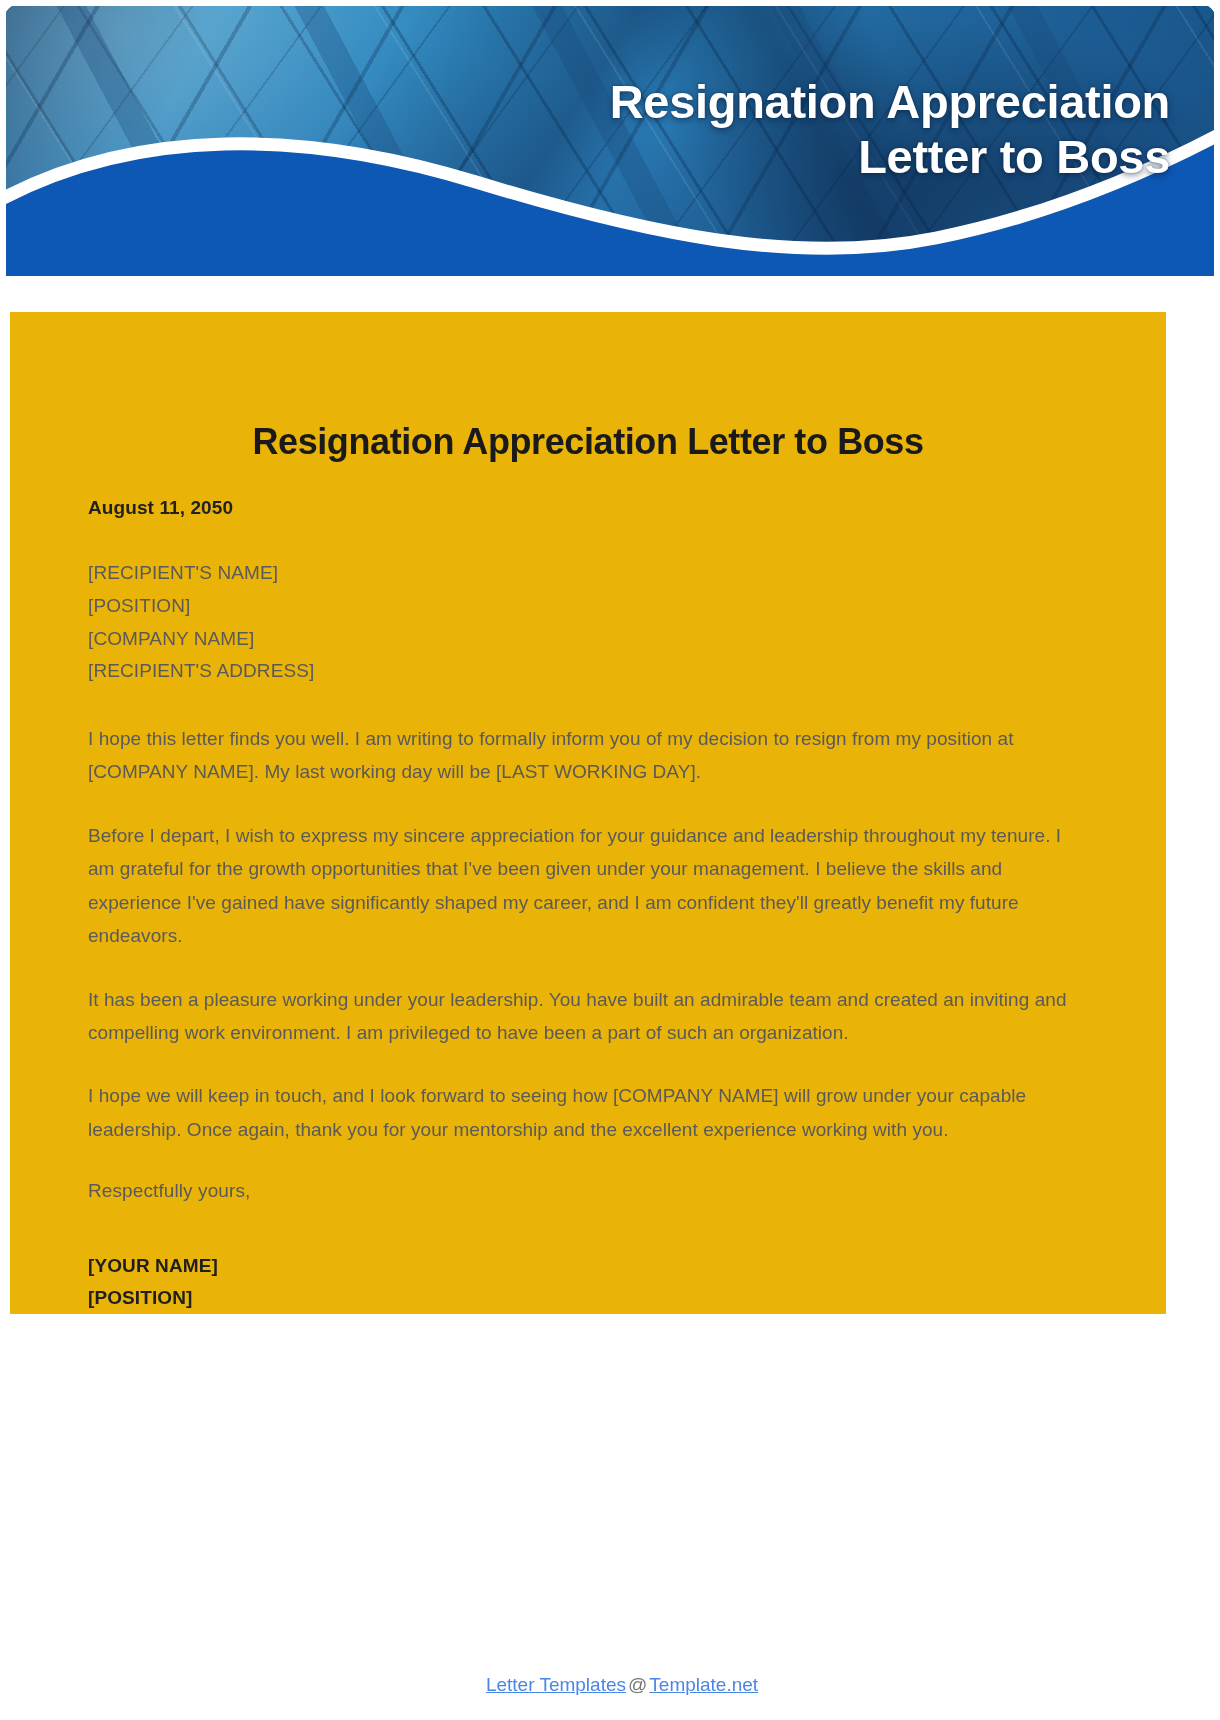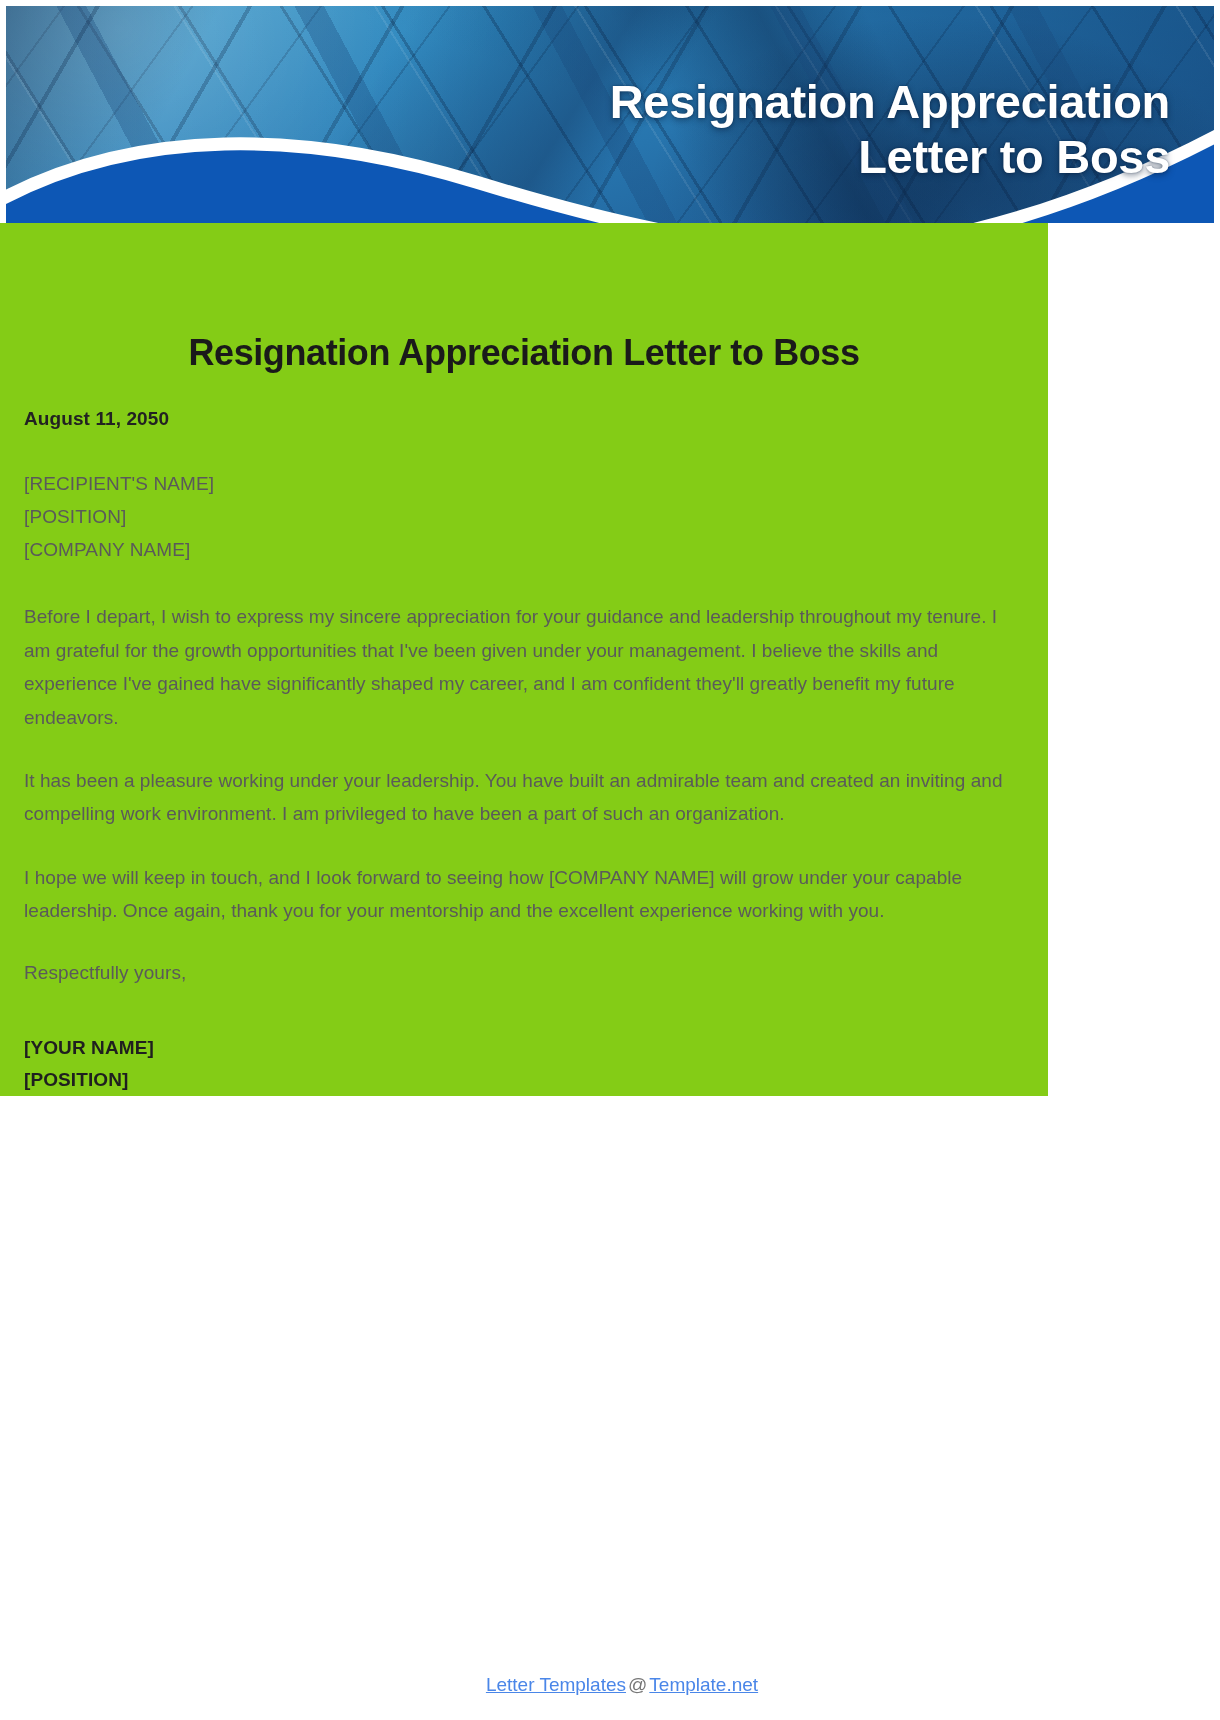--- a/index.html
+++ b/index.html
@@ -14,23 +14,24 @@
     font-family: "Liberation Sans", sans-serif;
     -webkit-font-smoothing: antialiased;
     position: relative;
     overflow: hidden;
   }
 
   
   .banner {
     position: relative;
     width: 1220px;
-    height: 223px;
+    height: 312px;
     overflow: hidden;
     background: #ffffff;
+    border-radius: 30px;
   }
   .banner-inner {
     position: absolute;
     left: 6px;
     top: 6px;
     width: 1208px;
     height: 270px;
     overflow: hidden;
     background: #2a7fb8;
   }
@@ -90,24 +91,25 @@
     bottom: 0;
     width: 1208px;
     height: 160px;
     z-index: 3;
   }
   .wave-wrap svg { display: block; width: 100%; height: 100%; }
 
   
   .sheet {
     position: relative;
-    width: 1048px;
+    width: 1156px;
     padding: 0 0 0 0;
     box-sizing: border-box;
-    background: #84cc16;
+    background: #eab308;
+    margin-left: 10px;
   }
   .content {
     width: 1000px;
     margin: 0 auto;
     padding-top: 108px;
     box-sizing: border-box;
   }
   .doc-title {
     font-size: 36px;
     font-weight: bold;
@@ -204,23 +206,25 @@
   <div class="content">
 
     <h1 class="doc-title">Resignation Appreciation Letter to Boss</h1>
 
     <div class="date-line">August 11, 2050</div>
 
     <div class="address-block">
       <span class="ln">[RECIPIENT'S NAME]</span>
       <span class="ln">[POSITION]</span>
       <span class="ln">[COMPANY NAME]</span>
-    </div>
-
-
+      <span class="ln">[RECIPIENT'S ADDRESS]</span>
+    </div>
+
+
+    <p class="para">I hope this letter finds you well. I am writing to formally inform you of my decision to resign from my position at [COMPANY NAME]. My last working day will be [LAST WORKING DAY].</p>
     <p class="para">Before I depart, I wish to express my sincere appreciation for your guidance and leadership throughout my tenure. I am grateful for the growth opportunities that I've been given under your management. I believe the skills and experience I've gained have significantly shaped my career, and I am confident they'll greatly benefit my future endeavors.</p>
     <p class="para">It has been a pleasure working under your leadership. You have built an admirable team and created an inviting and compelling work environment. I am privileged to have been a part of such an organization.</p>
     <p class="para">I hope we will keep in touch, and I look forward to seeing how [COMPANY NAME] will grow under your capable leadership. Once again, thank you for your mentorship and the excellent experience working with you.</p>
 
     <div class="closing">Respectfully yours,</div>
 
     <div class="signature">
       <span class="ln">[YOUR NAME]</span>
       <span class="ln">[POSITION]</span>
     </div>

